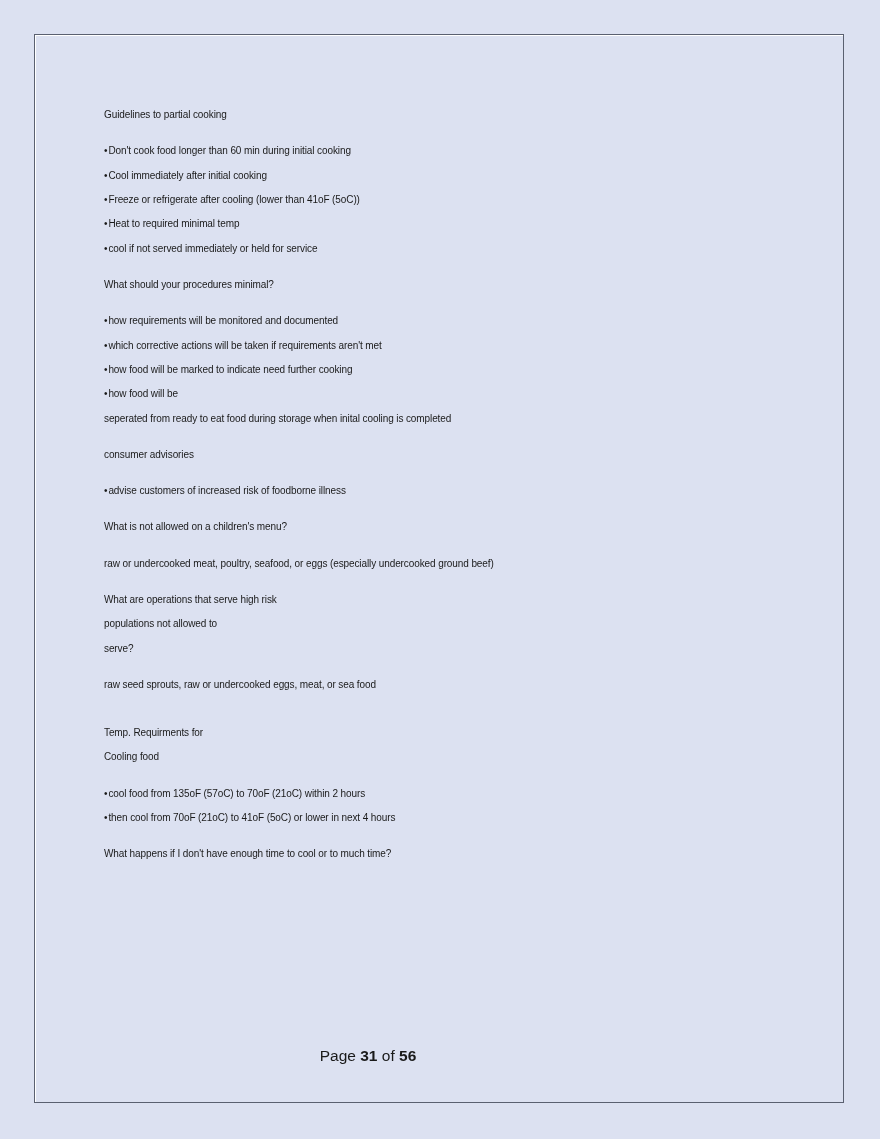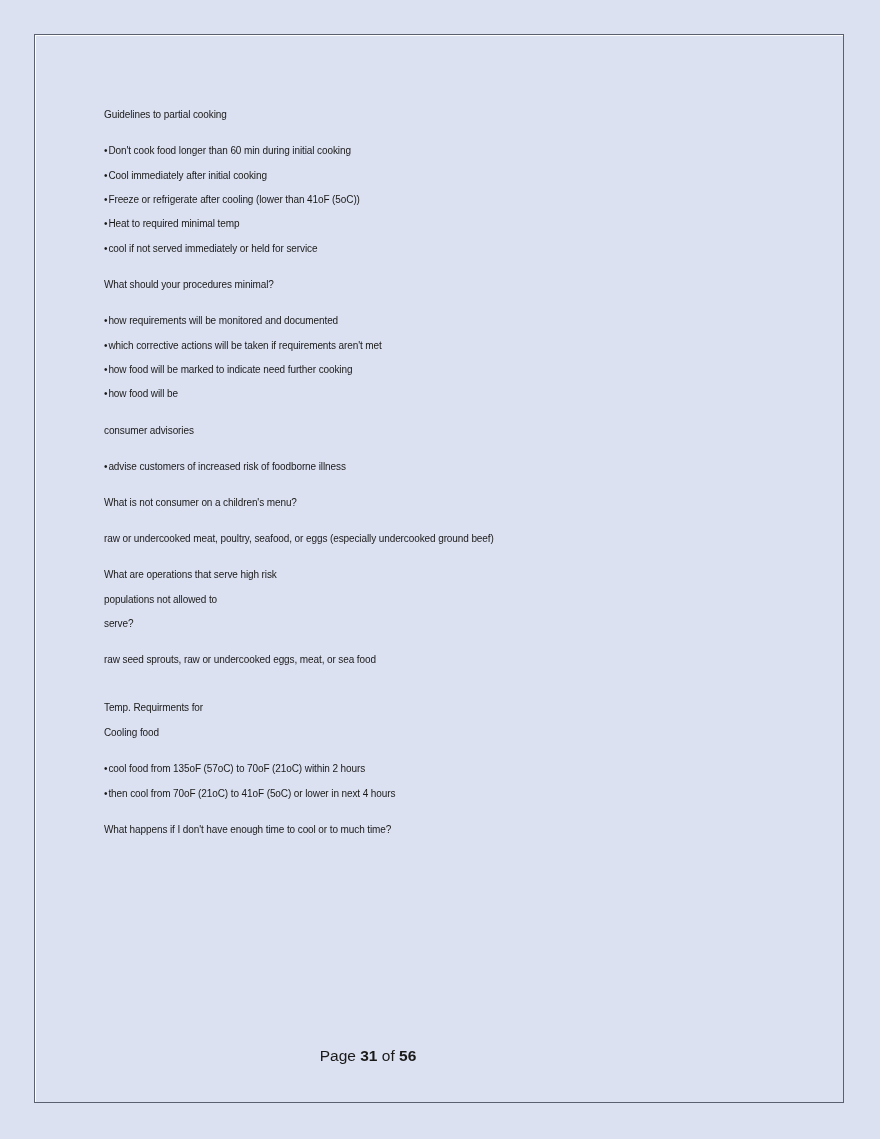--- a/index.html
+++ b/index.html
@@ -79,32 +79,33 @@
   </div>
   <div class="gap"></div>
 
   <div class="block">
     <span class="line">What should your procedures minimal?</span>
     <div class="gap"></div>
     <span class="line bullet">how requirements will be monitored and documented</span>
     <span class="line bullet">which corrective actions will be taken if requirements aren't met</span>
     <span class="line bullet">how food will be marked to indicate need further cooking</span>
     <span class="line bullet">how food will be</span>
+    <span class="line">seperated from ready to eat food during storage when inital cooling is completed</span>
   </div>
   <div class="gap"></div>
 
   <div class="block">
     <span class="line">consumer advisories</span>
     <div class="gap"></div>
     <span class="line bullet">advise customers of increased risk of foodborne illness</span>
   </div>
   <div class="gap"></div>
 
   <div class="block">
-    <span class="line">What is not consumer on a children's menu?</span>
+    <span class="line">What is not allowed on a children's menu?</span>
     <div class="gap"></div>
     <span class="line">raw or undercooked meat, poultry, seafood, or eggs (especially undercooked ground beef)</span>
   </div>
   <div class="gap"></div>
 
   <div class="block">
     <span class="line">What are operations that serve high risk</span>
     <span class="line">populations not allowed to</span>
     <span class="line">serve?</span>
     <div class="gap"></div>

